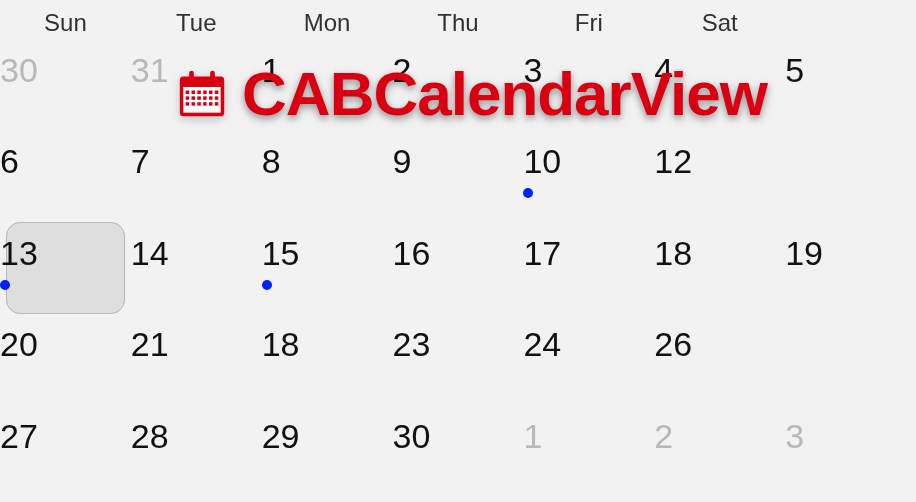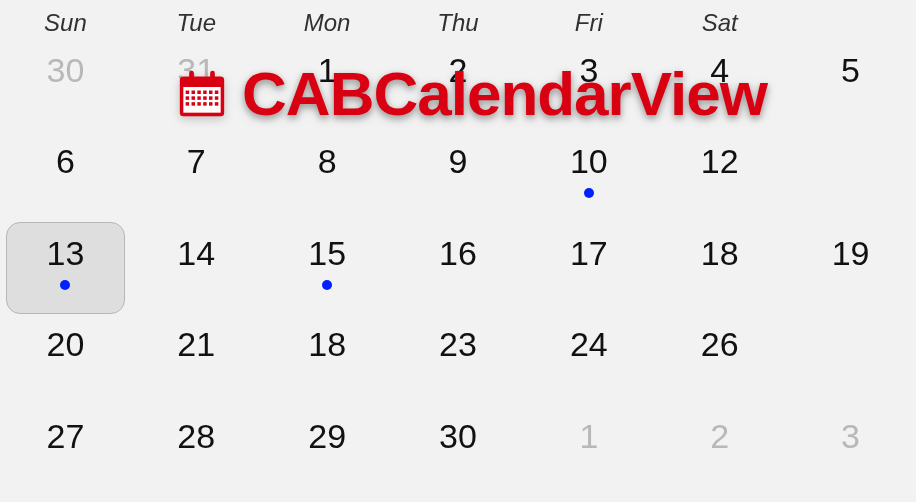--- a/index.html
+++ b/index.html
@@ -20,36 +20,34 @@
     grid-template-columns: repeat(7, 1fr);
     height: 45px;
   }
   .weekday {
     display: flex;
     align-items: center;
     justify-content: center;
     font-size: 24px;
     color: #313131;
     font-weight: 400;
-    font-style: italic;
   }
   .weeks {
     flex: 1;
     display: grid;
     grid-template-rows: repeat(5, 1fr);
   }
   .week {
     display: grid;
     grid-template-columns: repeat(7, 1fr);
   }
   .day {
     position: relative;
     display: flex;
     flex-direction: column;
-    align-items: center;
     justify-content: flex-start;
     padding-top: 8px;
     cursor: pointer;
   }
   .day-num {
     font-size: 34px;
     color: #111;
     line-height: 1;
     z-index: 1;
   }

